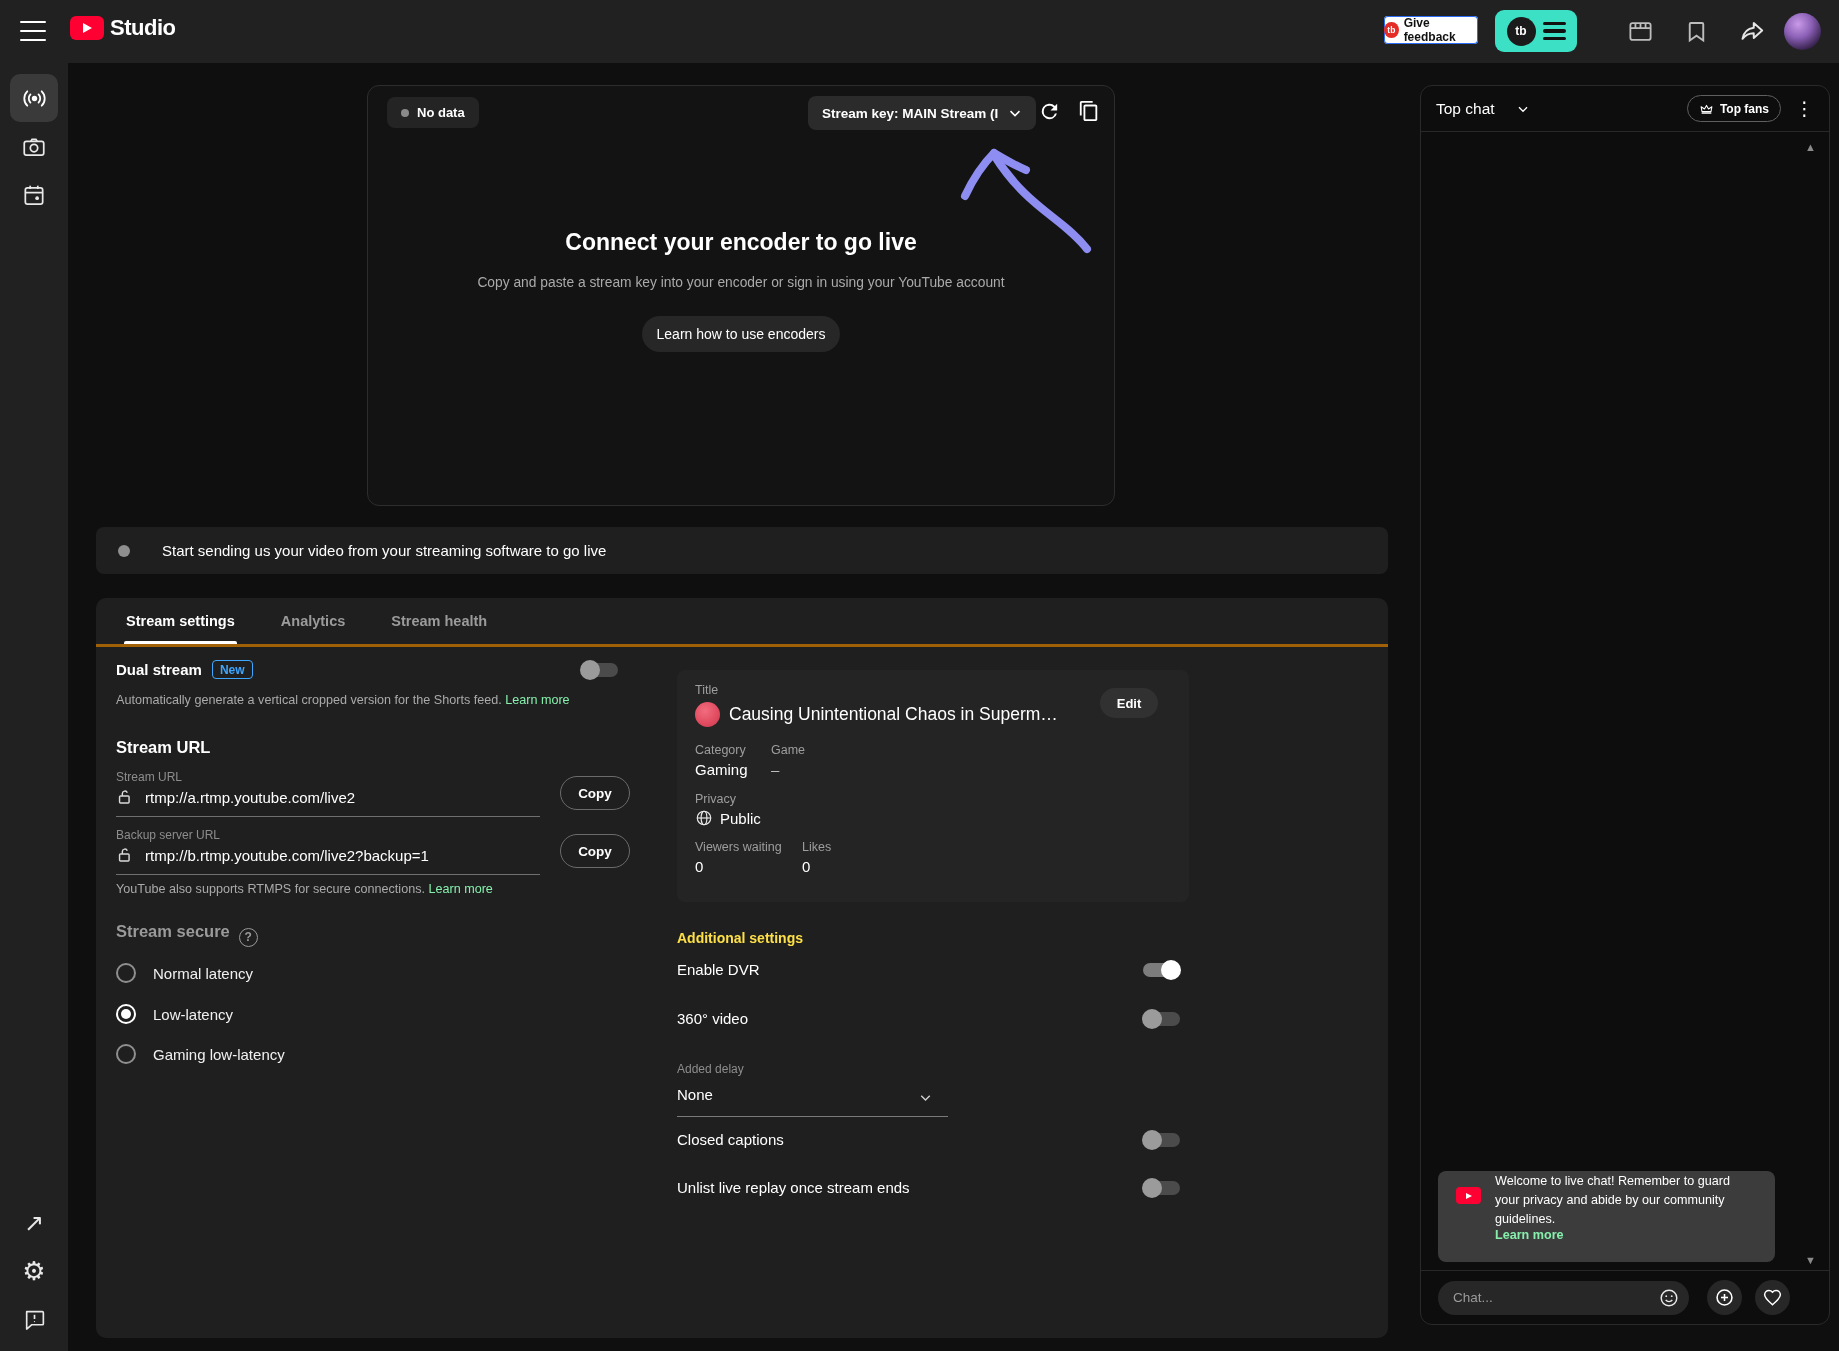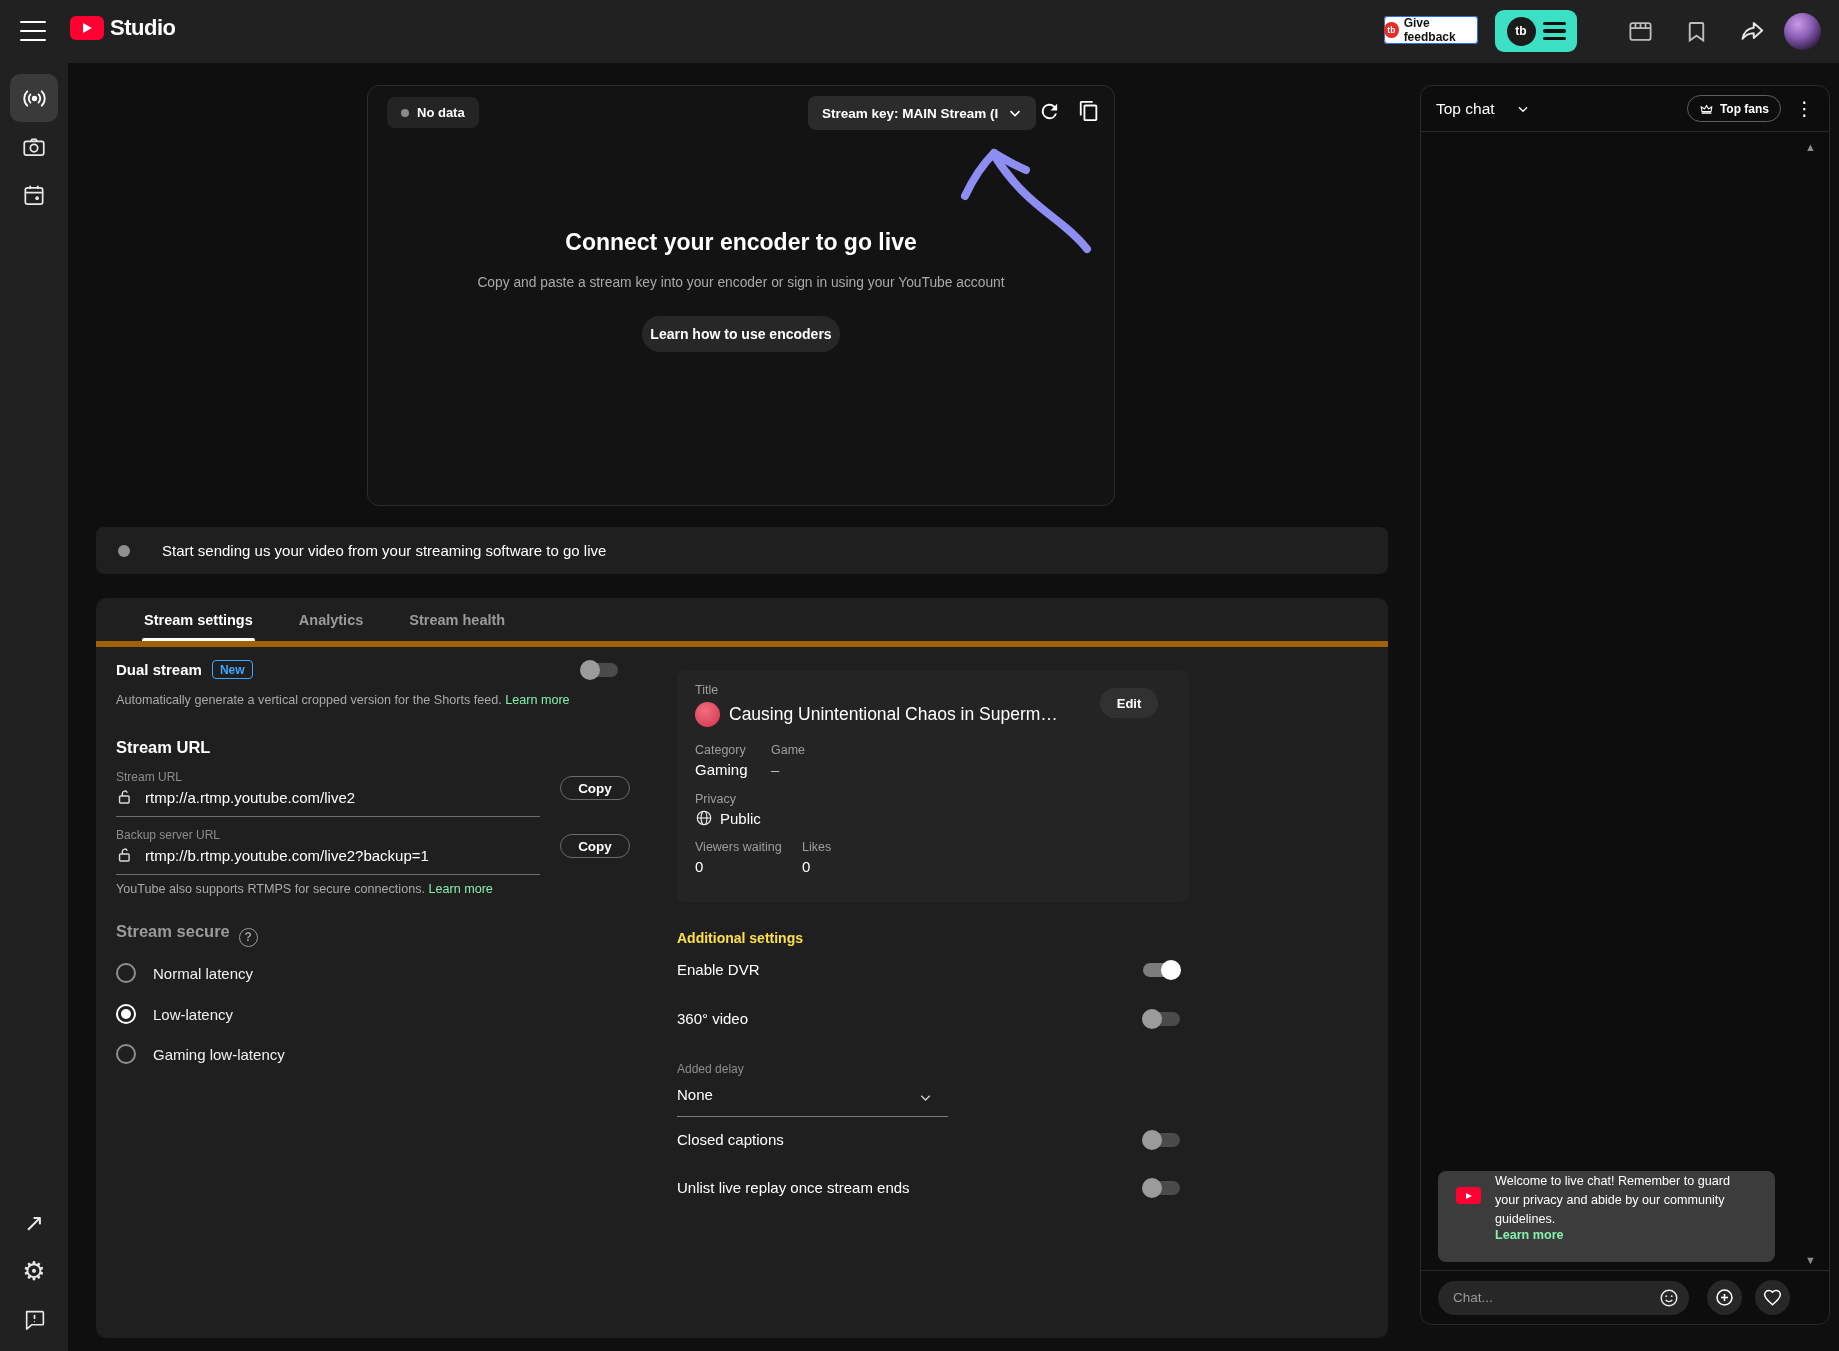--- a/index.html
+++ b/index.html
@@ -39,51 +39,51 @@
 
   
   #video-card { position:absolute; left:367px; top:85px; width:748px; height:421px; background:#131313; border:1px solid #2d2d2d; border-radius:12px; }
   #no-data { position:absolute; left:19px; top:11px; height:31px; padding:0 14px; background:#242424; border-radius:8px; display:flex; align-items:center; gap:8px; font-size:13px; font-weight:bold; }
   #no-data .dot { width:8px; height:8px; border-radius:50%; background:#8a8a8a; }
   #stream-key-pill { position:absolute; left:440px; top:10px; height:34px; padding:0 12px 0 14px; background:#2b2b2b; border-radius:8px; display:flex; align-items:center; gap:8px; font-size:13.5px; font-weight:bold; cursor:pointer; white-space:nowrap; }
   .icon-btn { position:absolute; top:14px; width:26px; height:26px; color:#fff; cursor:pointer; }
   #encoder-center { position:absolute; left:0; top:143px; width:100%; text-align:center; }
   #encoder-heading { font-size:23px; font-weight:bold; }
   #encoder-sub { margin-top:19px; font-size:13.8px; color:#aaaaaa; }
-  #encoder-btn { margin:26px auto 12px; width:198px; height:36px; background:#272727; border-radius:18px; display:flex; align-items:center; justify-content:center; font-size:14px; font-weight:bold; cursor:pointer; }
+  #encoder-btn { margin:26px auto 12px; width:198px; height:36px; background:#272727; border-radius:18px; display:flex; align-items:center; justify-content:center; font-size:14px; font-weight:normal; cursor:pointer; }
   #doodle-arrow { position:absolute; left:588px; top:53px; }
 
   
   #banner { position:absolute; left:96px; top:527px; width:1292px; height:47px; background:#1f1f1f; border-radius:8px; display:flex; align-items:center; padding-left:22px; }
   #banner .dot { width:12px; height:12px; border-radius:50%; background:#8f8f8f; margin-right:32px; }
   #banner .txt { font-size:15px; }
 
   
   #settings-card { position:absolute; left:96px; top:598px; width:1292px; height:740px; background:#1f1f1f; border-radius:10px; }
-  #tabs { height:49px; border-bottom:6px solid #a16207; display:flex; align-items:stretch; padding-left:46px; gap:42px; }
+  #tabs { height:49px; border-bottom:3px solid #a16207; display:flex; align-items:stretch; padding-left:28px; gap:42px; }
   .tab { display:flex; align-items:center; font-size:14.5px; font-weight:bold; color:#9b9b9b; position:relative; cursor:pointer; padding:0 2px; }
   .tab.active { color:#fff; }
   .tab.active::after { content:""; position:absolute; left:0; right:0; bottom:0; height:3px; background:#fff; border-radius:2px 2px 0 0; }
 
   .col { position:absolute; }
   #left-col  { left:20px;  top:62px; width:512px; }
   #right-col { left:581px; top:0;    width:512px; }
 
   .sm-label { font-size:12px; color:#8d8d8d; }
   .link { color:#86efac; cursor:pointer; text-decoration:none; }
   .new-badge { display:inline-block; border:1px solid #3ea6ff; color:#3ea6ff; font-size:12px; font-weight:bold; border-radius:4px; padding:1.5px 7px; margin-left:10px; }
 
   .toggle { width:37px; height:14px; border-radius:7px; background:#4b4b4b; position:relative; cursor:pointer; }
   .toggle::after { content:""; position:absolute; width:20px; height:20px; border-radius:50%; background:#9b9b9b; top:-3px; left:-1px; }
   .toggle.on { background:#7d7d7d; }
   .toggle.on::after { left:18px; background:#fff; }
 
   .url-row { display:flex; align-items:center; gap:10px; width:424px; border-bottom:1px solid #6f6f6f; padding-bottom:9px; }
   .url-text { font-size:15px; }
-  .btn-outline { position:absolute; width:70px; height:24px; border:1px solid #6b6b6b; border-radius:17px; display:flex; align-items:center; justify-content:center; font-size:13.5px; font-weight:bold; cursor:pointer; }
+  .btn-outline { position:absolute; width:70px; height:34px; border:1px solid #6b6b6b; border-radius:17px; display:flex; align-items:center; justify-content:center; font-size:13.5px; font-weight:bold; cursor:pointer; }
 
   .radio { width:20px; height:20px; border:2px solid #8f8f8f; border-radius:50%; position:relative; flex:none; cursor:pointer; }
   .radio.checked { border-color:#fff; }
   .radio.checked::after { content:""; position:absolute; inset:3px; background:#fff; border-radius:50%; }
   .radio-row { position:absolute; display:flex; align-items:center; gap:17px; font-size:15px; color:#f1f1f1; }
 
   .help-circle { display:inline-flex; width:19px; height:19px; border:1.6px solid #9a9a9a; border-radius:50%; color:#9a9a9a; font-size:12px; font-weight:bold; align-items:center; justify-content:center; margin-left:9px; vertical-align:-4px; cursor:pointer; }
 
   #broadcast-card { position:absolute; left:0; top:72px; width:512px; height:232px; background:#242424; border-radius:8px; }
   .bc-label { font-size:12.5px; color:#9e9e9e; position:absolute; }

